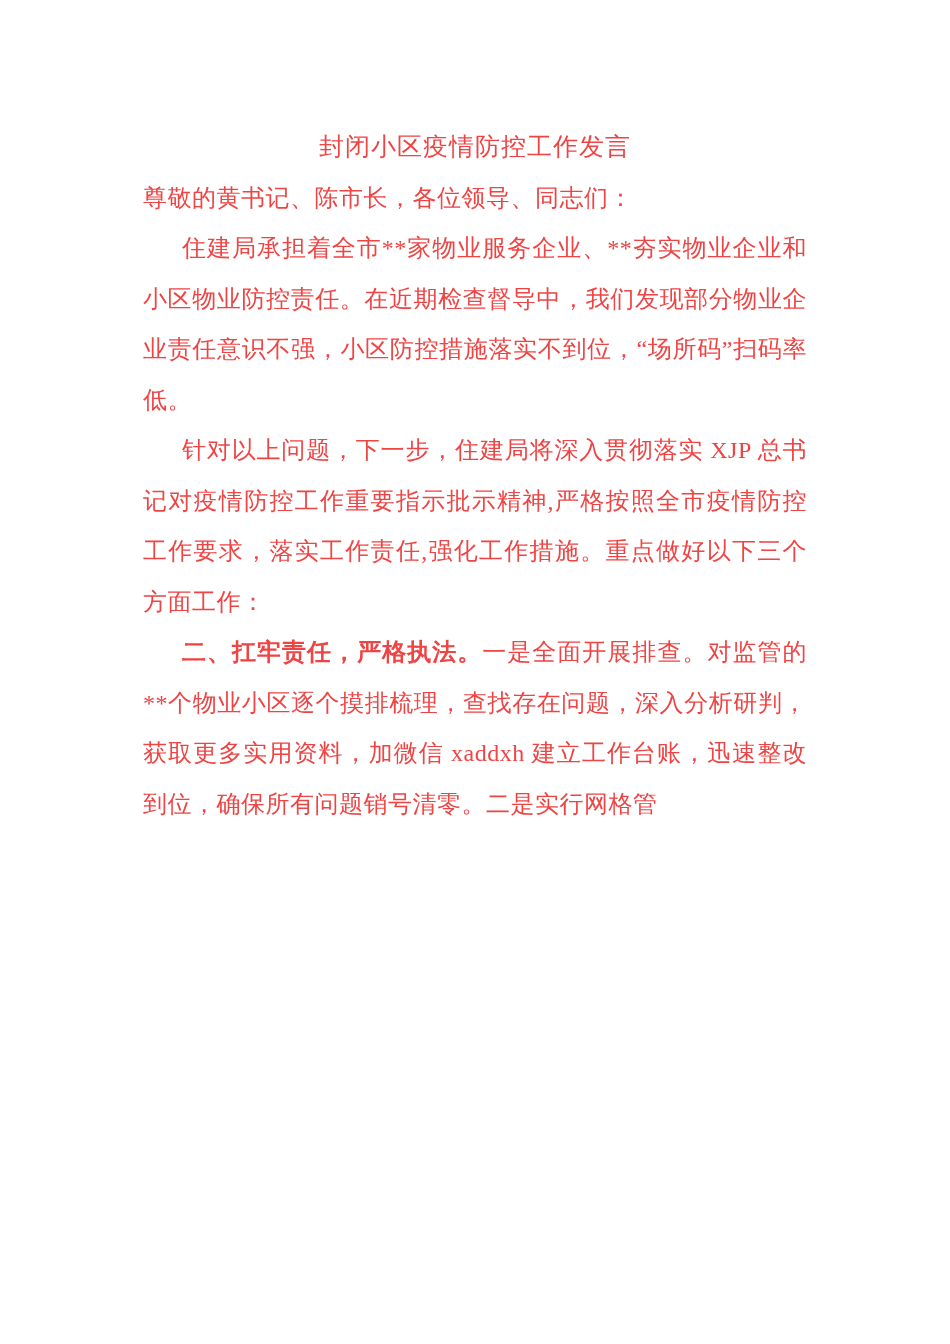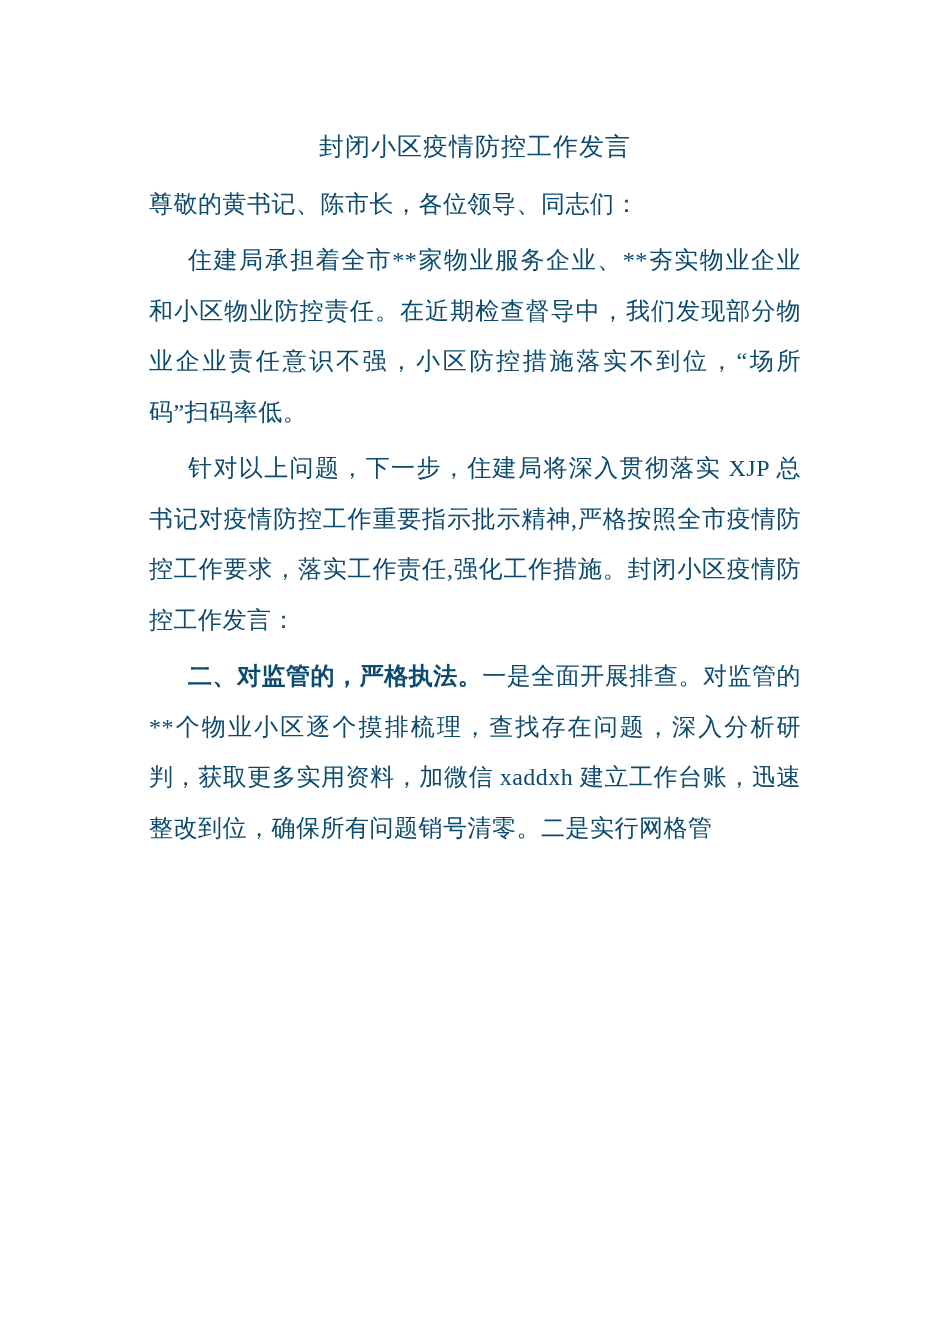--- a/index.html
+++ b/index.html
@@ -11,32 +11,32 @@
     position: relative;
     width: 950px;
     height: 1276px;
     margin: 0;
     background: #ffffff;
     box-sizing: border-box;
     padding: 122px 143px 0 143px;
     font-family: "Liberation Serif", "DejaVu Serif", serif;
     font-size: 24px;
     line-height: 50.5px;
-    color: #0c4a6e;
+    color: #ef4444;
     overflow: hidden;
   }
   .doc-title {
     margin: 0;
     font-size: 25px;
     font-weight: normal;
     text-align: center;
     letter-spacing: 1px;
   }
   .para {
-    margin: 6px;
+    margin: 0;
     text-align: justify;
     letter-spacing: 0.5px;
   }
   .para.indent {
     text-indent: 39px;
   }
   .section-lead {
     font-weight: bold;
   }
 </style>
@@ -47,21 +47,21 @@
 
   <h1 class="doc-title">封闭小区疫情防控工作发言</h1>
 
   <p class="para">尊敬的黄书记、陈市长，各位领导、同志们：</p>
 
   <p class="para indent">
     <span>住建局承担着全市**家物业服务企业、**夯实物业企业和小区物业防控责任。在近期检查督导中，我们发现部分物业企业责任意识不强，小区防控措施落实不到位，“场所码”扫码率低。</span>
   </p>
 
   <p class="para indent">
-    <span>针对以上问题，下一步，住建局将深入贯彻落实 XJP 总书记对疫情防控工作重要指示批示精神,严格按照全市疫情防控工作要求，落实工作责任,强化工作措施。封闭小区疫情防控工作发言：</span>
+    <span>针对以上问题，下一步，住建局将深入贯彻落实 XJP 总书记对疫情防控工作重要指示批示精神,严格按照全市疫情防控工作要求，落实工作责任,强化工作措施。重点做好以下三个方面工作：</span>
   </p>
 
 
   <p class="para indent">
-    <span class="section-lead">二、对监管的，严格执法。</span><span>一是全面开展排查。对监管的**个物业小区逐个摸排梳理，查找存在问题，深入分析研判，获取更多实用资料，加微信 xaddxh 建立工作台账，迅速整改到位，确保所有问题销号清零。二是实行网格管</span>
+    <span class="section-lead">二、扛牢责任，严格执法。</span><span>一是全面开展排查。对监管的**个物业小区逐个摸排梳理，查找存在问题，深入分析研判，获取更多实用资料，加微信 xaddxh 建立工作台账，迅速整改到位，确保所有问题销号清零。二是实行网格管</span>
   </p>
 
 </div>
 
 </body></html>

